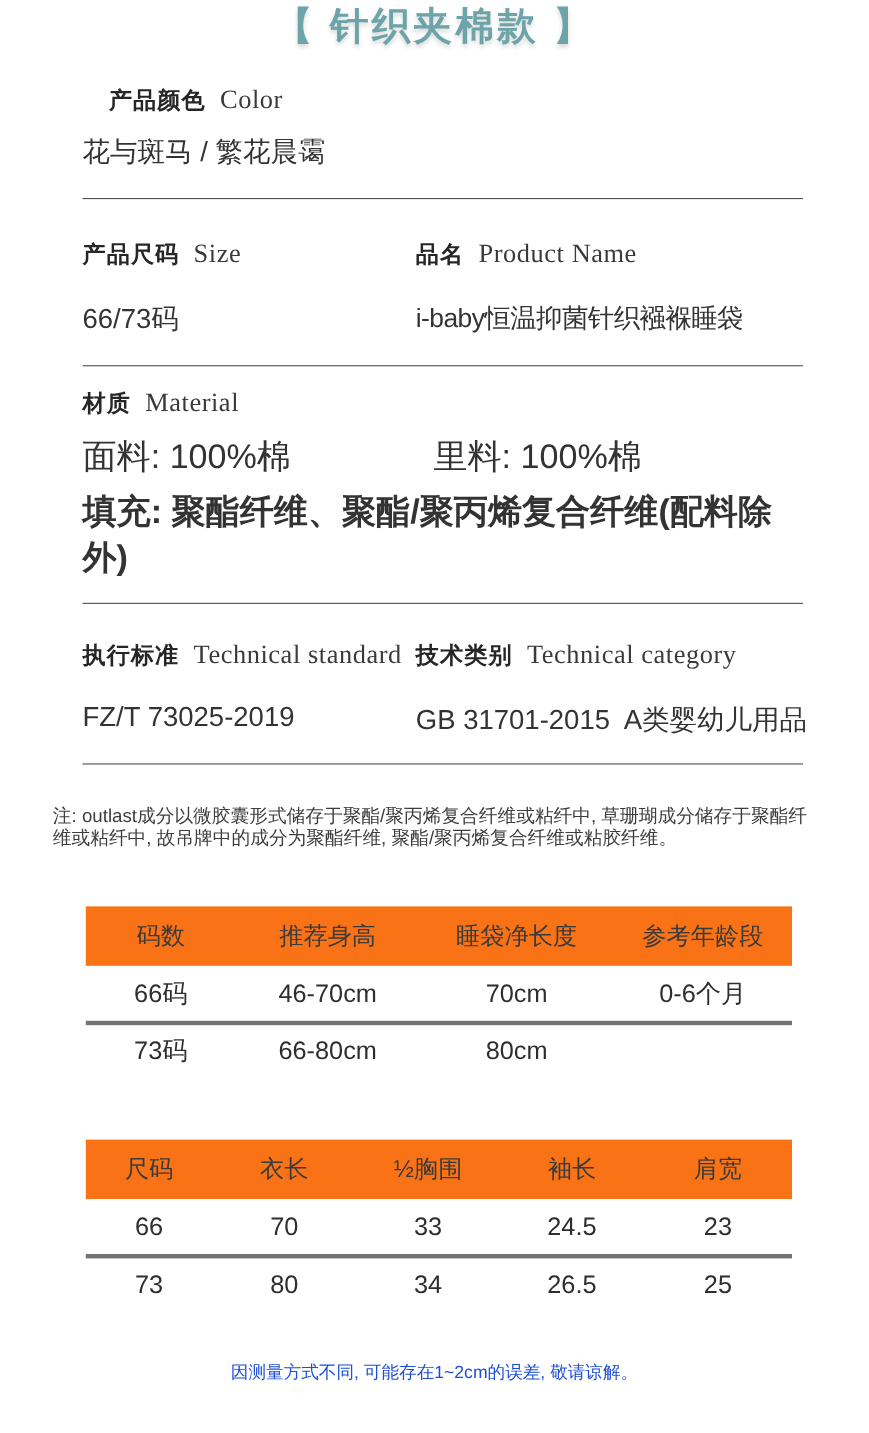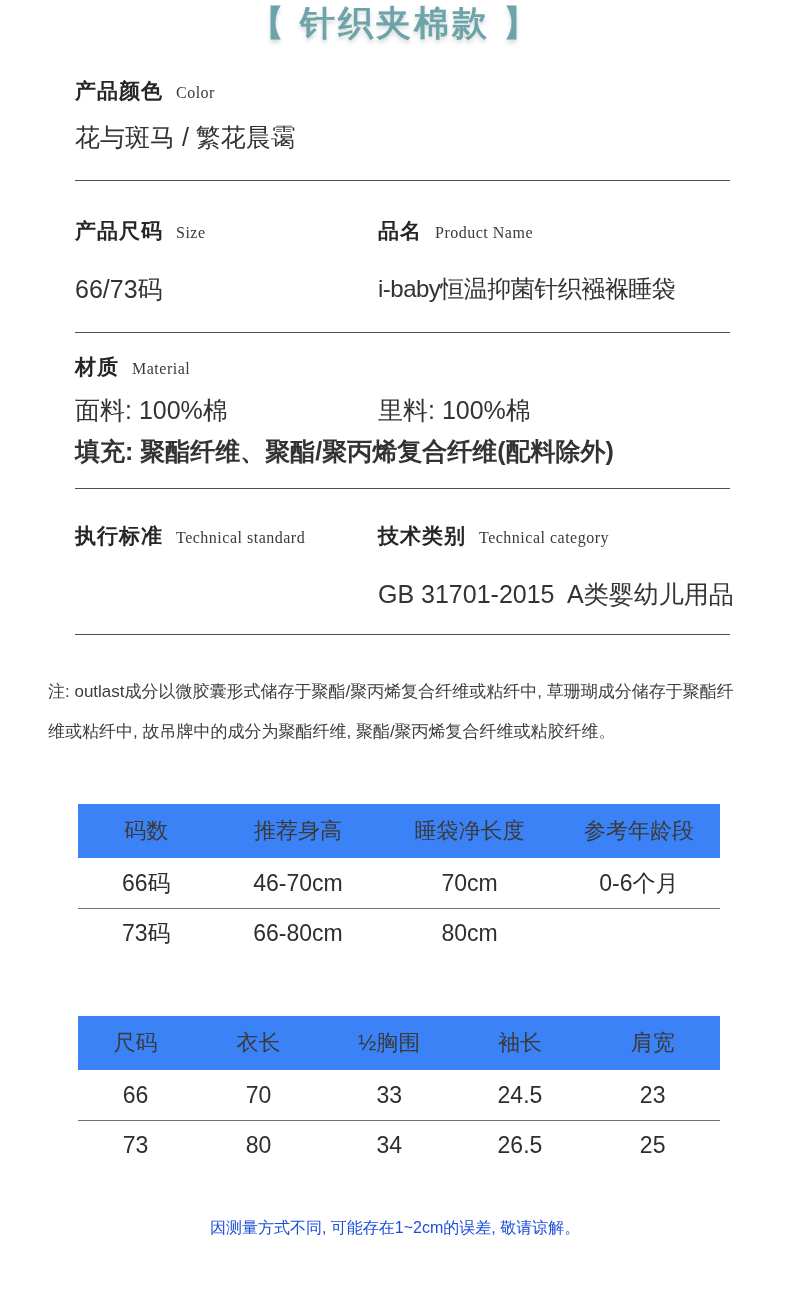--- a/index.html
+++ b/index.html
@@ -10,66 +10,66 @@
   }
   .page-title {
     text-align:center;
     font-size:35px; font-weight:600; letter-spacing:3px;
     color:#6CA4AA; text-shadow:0 3px 4px rgba(110,110,110,0.28);
   }
   .sec { padding-left:75px; padding-right:60px; }
   .label { display:flex; align-items:baseline; }
   .label .cn { font-size:21px; font-weight:600; color:#262626; letter-spacing:1px; }
   .label .en {
-    font-family:"Liberation Serif", serif; font-size:16px;
+    font-family:"Liberation Serif", serif; font-size:24px;
     color:#3a3a3a; margin-left:13px; letter-spacing:0.5px;
   }
   .value { font-size:25px; color:#333; white-space:pre; }
   .value.tight { font-size:24px; letter-spacing:-0.5px; }
 
-  .sec-color .label { margin-top:30px; }
+  .sec-color .label { margin-top:30px;margin-left:24px; }
   .sec-color .value { margin-top:16px; }
 
   hr.divider { border:none; border-top:1px solid #4f4f4f; margin-left:75px; margin-right:60px; }
   .hr1 { margin-top:26px; }
   .hr2 { margin-top:26px; }
   .hr3 { margin-top:20px; }
   .hr4 { margin-top:23px; }
 
   .two-col { display:flex; margin-top:36px; }
   .two-col .col-left { width:303px; flex:none; }
   .two-col .col-right { flex:1; min-width:0; }
   .two-col .value { margin-top:28px; }
 
   .sec-material .label { margin-top:20px; }
-  .mat-row { display:flex; margin-top:13px; font-size:25px; color:#333; }
+  .mat-row { display:flex; margin-top:13px; font-size:31px; color:#333;gap:16px; }
   .mat-row .m-left { width:303px; flex:none; white-space:pre; }
   .mat-row .m-right { flex:1; white-space:pre; }
   .mat-row.fill { margin-top:8px;font-weight:bold; }
 
   .sec-standards { margin-top:33px; }
 
   .note {
     margin-top:37px; padding:0 44px 0 48px;
-    font-size:17px; line-height:40px; color:#3d3d3d;
+    font-size:17px; line-height:20px; color:#3d3d3d;
   }
 
   .spec-table { margin-left:78px; margin-right:70px; }
   .spec-table.first { margin-top:52px; }
   .spec-table.second { margin-top:58px; }
   .t-head {
     display:grid; height:54px; align-items:center;
-    background:#3b82f6; text-align:center;
+    background:#f97316; text-align:center;
     font-size:22px; color:#3a3a3a; font-weight:500;
   }
   .t-row {
     display:grid; height:50px; align-items:center; text-align:center;
     font-size:23px; color:#2e2e2e;
   }
-  .t-row + .t-row { border-top:1px solid #737373; }
+  .t-row + .t-row { border-top:4px solid #737373; }
   .cols-4 .t-head, .cols-4 .t-row { grid-template-columns:0.85fr 1.04fr 1.10fr 1.01fr; }
   .cols-5 .t-head, .cols-5 .t-row { grid-template-columns:0.88fr 1fr 1fr 1fr 1.03fr; }
 
   .page-footer {
     margin-top:48px; text-align:center;
     font-size:16px; color:#1d4ed8;
   }
 </style>
 </head>
 <body>
@@ -120,20 +120,21 @@
 </div>
 
 <hr class="divider hr3">
 
 <div class="sec two-col sec-standards">
   <div class="col-left">
     <div class="label">
       <span class="cn">执行标准</span>
       <span class="en">Technical standard</span>
     </div>
+    <div class="value">FZ/T 73025-2019</div>
   </div>
   <div class="col-right">
     <div class="label">
       <span class="cn">技术类别</span>
       <span class="en">Technical category</span>
     </div>
     <div class="value">GB 31701-2015  A类婴幼儿用品</div>
   </div>
 </div>
 

